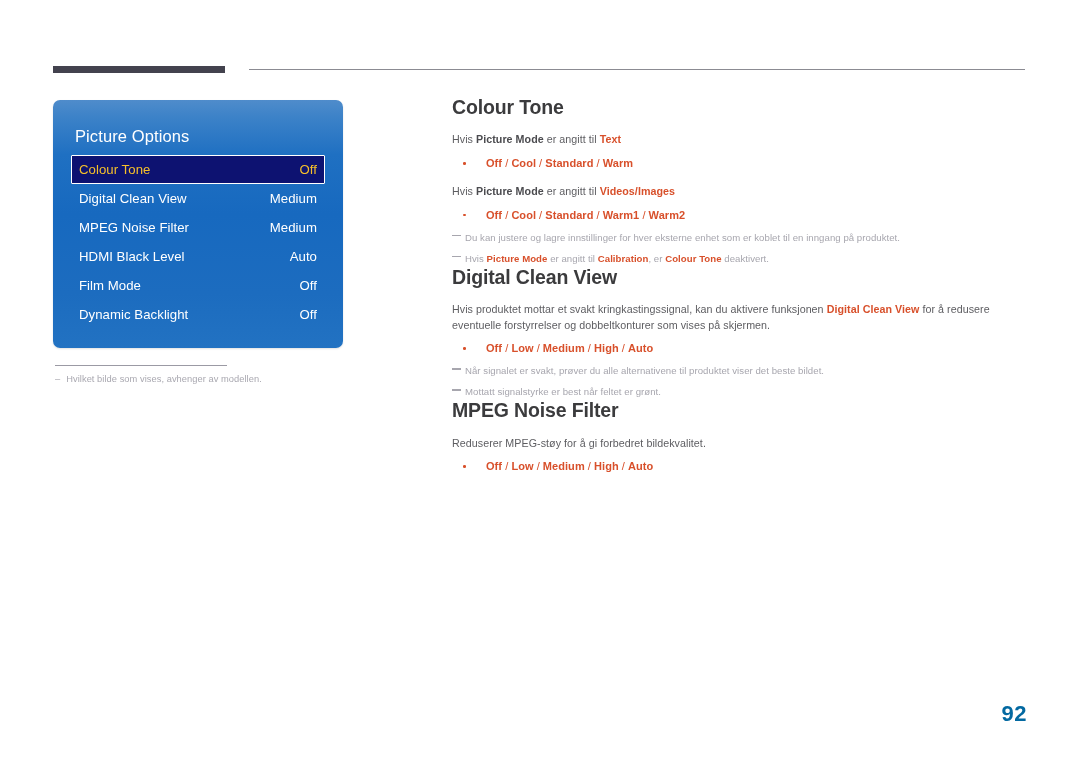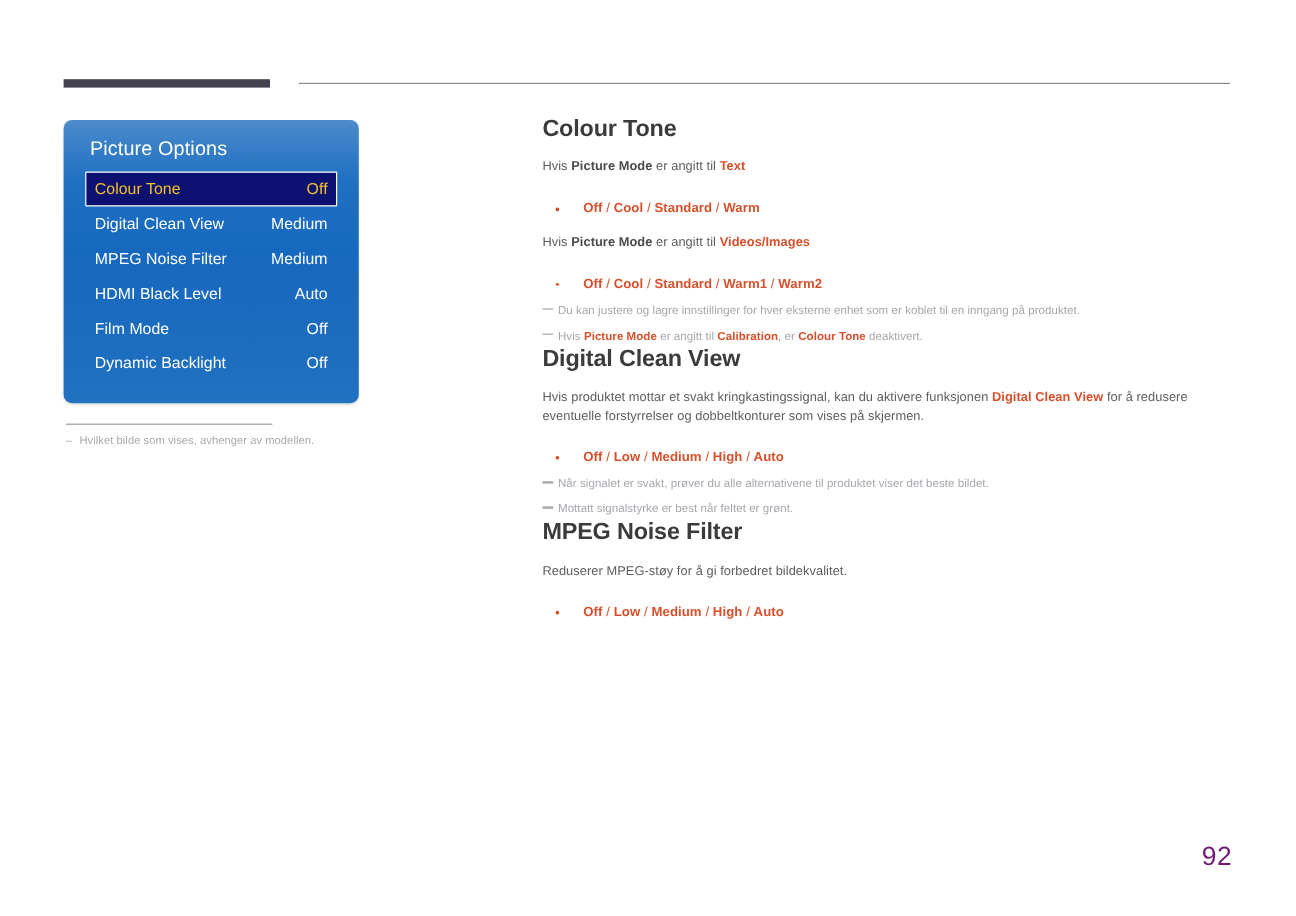--- a/index.html
+++ b/index.html
@@ -37,31 +37,31 @@
 
   
   .left-col {
     position: absolute;
     left: 53px;
     top: 100px;
     width: 290px;
   }
 
   .osd-panel {
-    width: 246px;
+    width: 290px;
     border-radius: 7px;
     background:
       linear-gradient(to bottom,
         #4f8ccb 0%,
         #3c82c8 7%,
         #1f70c2 22%,
         #1769bf 46%,
         #1c6cbf 78%,
         #2272c2 100%);
-    padding: 0 0 19px 0;
+    padding: 12px 0 19px 0;
     box-sizing: border-box;
     box-shadow: 0 1px 2px rgba(0,0,0,0.12);
   }
 
   .osd-title {
     color: #ffffff;
     font-size: 16.5px;
     font-weight: 400;
     letter-spacing: .1px;
     padding: 15px 0 9px 22px;
@@ -146,21 +146,21 @@
     line-height: 15.6px;
     letter-spacing: .05px;
   }
   p.body-text.tight { margin-top: 12px; }
 
   .accent { color: #d8502b; font-weight: 700; text-align: right; }
   .strongdark { color: #4b4b4f; font-weight: 700; }
 
   ul.opt-list {
     list-style: none;
-    margin: 18px 0 0 0;
+    margin: 7px 0 0 0;
     padding: 0;
   }
   ul.opt-list li {
     position: relative;
     padding-left: 34px;
     color: #d8502b;
     font-size: 11px;
     line-height: 17px;
     letter-spacing: .05px;
   }
@@ -195,23 +195,23 @@
     height: 1.6px;
     background: #a7a6ae;
   }
   .note .accent { color: #d8502b; font-weight: 700; }
 
   
   .page-number {
     position: absolute;
     right: 53px;
     bottom: 36px;
-    color: #701a75;
+    color: #0369a1;
     font-size: 22px;
-    font-weight: 400;
+    font-weight: 700;
     letter-spacing: .5px;
   }
 </style>
 </head>
 <body>
 
 <div class="top-bar-thick"></div>
 <div class="top-bar-thin"></div>
 
 <div class="left-col">

